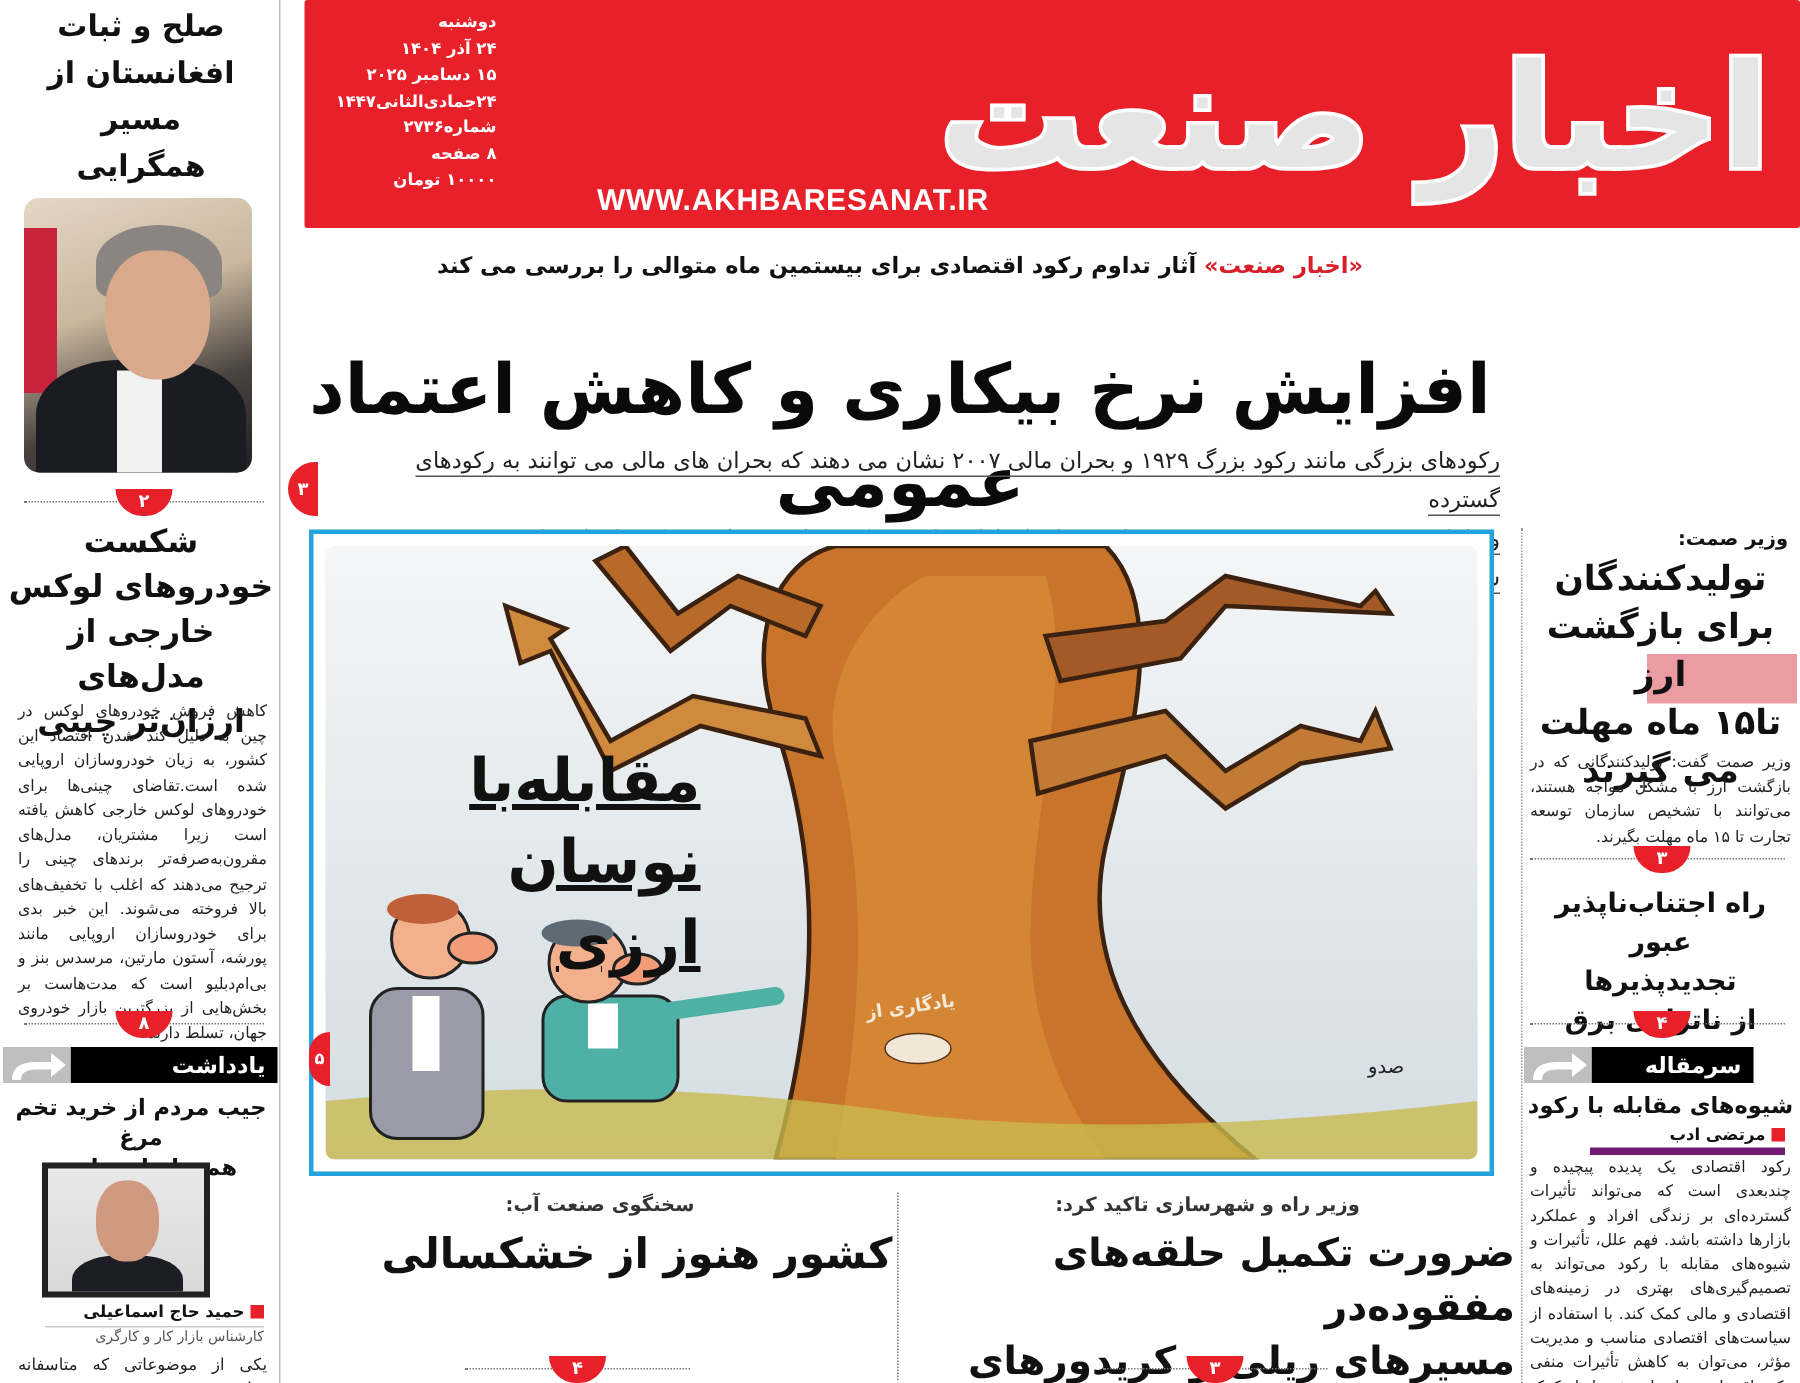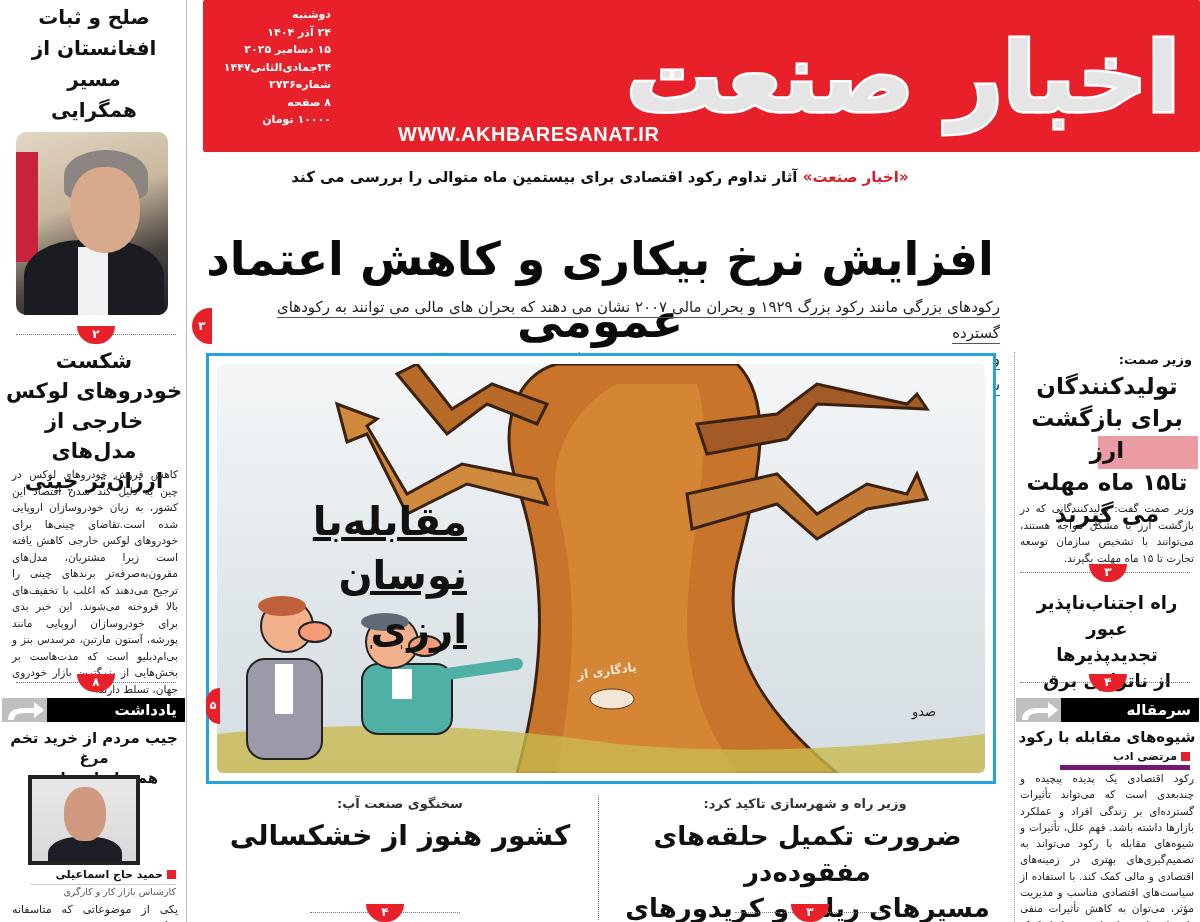--- a/index.html
+++ b/index.html
@@ -40,21 +40,21 @@
 
   .main-headline { font-size: 46px; font-weight: bold; text-align: center; color: #0a0a0a; letter-spacing: -1px; }
   .lede { font-size: 15px; line-height: 26px; text-align: right; color: #222; }
   .lede span { border-bottom: 1px solid #555; padding-bottom: 1px; }
 
   .cartoon { left: 206px; top: 353px; width: 790px; height: 431px; border: 3px solid #24a3dc; background: #fff; }
   .cartoon-inner { position: absolute; left: 8px; top: 8px; right: 8px; bottom: 8px; background: linear-gradient(180deg, #f4f6f7 0%, #dfe6ea 60%, #d4dde2 100%); border-radius: 6px; overflow: hidden; }
   .cartoon-title { position: absolute; left: 20px; top: 130px; font-size: 40px; font-weight: bold; color: #111; text-align: right; line-height: 54px; width: 230px; text-decoration: underline; }
 
   .bottom-kicker { font-size: 13px; text-align: center; color: #333; font-weight: bold; }
-  .bottom-headline { font-size: 27px; font-weight: bold; text-align: center; line-height: 36px; color: #111; }
+  .bottom-headline { font-size: 27px; font-weight: bold; line-height: 36px; color: #111; }
 
   .author-box { display: flex; align-items: center; font-size: 11px; font-weight: bold; }
   .author-sq { width: 9px; height: 9px; background: #e8202a; margin-left: 4px; }
 </style>
 </head>
 <body>
 
 <div class="abs masthead">
   <div class="logo-text">اخبار صنعت</div>
   <div class="site-url">WWW.AKHBARESANAT.IR</div>
@@ -202,21 +202,21 @@
 
 <div class="abs headline-side" style="left:1018px; top:590px; width:178px; font-size:18px; line-height:26px;">
   <div>راه اجتناب‌ناپذیر عبور</div>
   <div>تجدیدپذیرها</div>
   <div>از ناترازی برق</div>
 </div>
 
 <div class="abs dots" style="left:1020px; top:682px; width:170px;"></div>
 <div class="abs page-badge" style="left:1089px; top:674px;">۴</div>
 
-<div class="abs note-bar" style="left:1016px; top:698px; width:183px;">
+<div class="abs note-bar" style="left:1016px; top:698px; width:153px;">
   <div class="label">سرمقاله</div>
   <div class="arrow-box">
     <svg width="45" height="24" viewBox="0 0 45 24">
         <path d="M6 22 Q6 10 22 10 L32 10 L32 4 L42 12 L32 20 L32 15 L22 15 Q12 15 12 22 Z" fill="#fff"></path>
       </svg>
   </div>
 </div>
 
 <div class="abs headline-side" style="left:1018px; top:726px; width:178px; font-size:15px; line-height:22px;">شیوه‌های مقابله با رکود</div>
 

